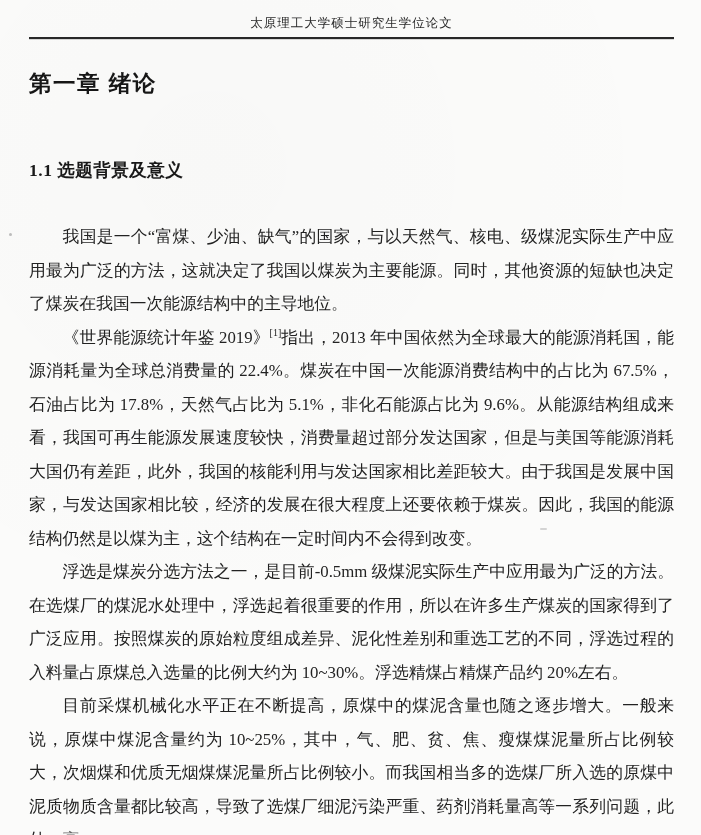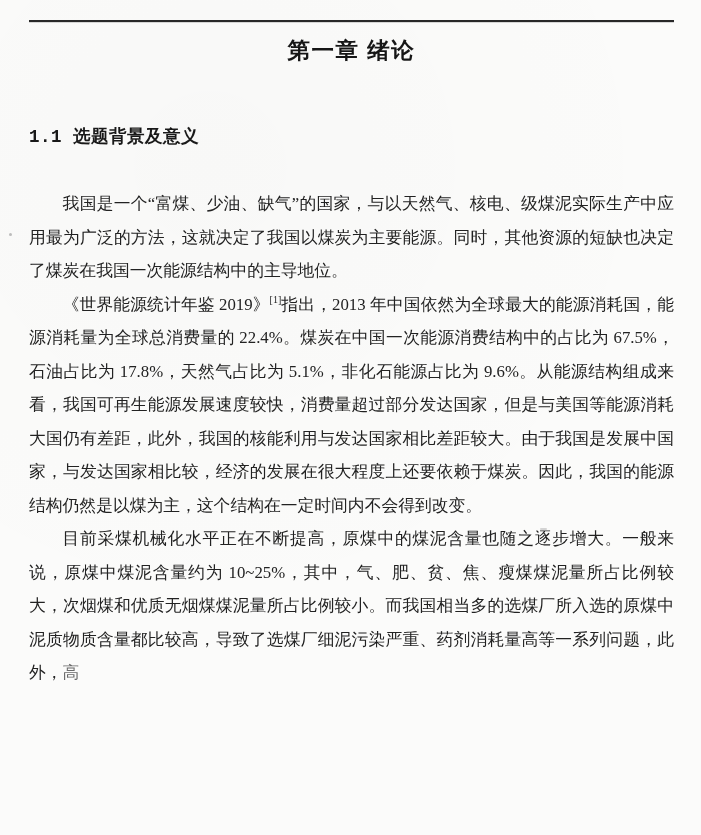--- a/index.html
+++ b/index.html
@@ -30,32 +30,31 @@
     color: #2a2a2a;
     line-height: 17px;
   }
   .header-rule {
     height: 2px;
     background: #282828;
     margin-top: 5px;
     box-shadow: 0 0.5px 0 rgba(40,40,40,0.35);
   }
   .chapter-title {
-    margin-top: 14px;
-    text-align: center;
+    margin-top: 30px;
     font-family: "Liberation Sans", sans-serif;
     font-weight: bold;
     font-size: 22.5px;
     letter-spacing: 1.5px;
     color: #161616;
     line-height: 30px;
   }
   .section-heading {
     margin-top: 59px;
-    font-family: Liberation Mono, monospace;
+    font-family: Liberation Serif, serif;
     font-weight: bold;
     font-size: 17.5px;
     letter-spacing: 0.5px;
     color: #191919;
     line-height: 24px;
   }
   .body-text {
     margin-top: 38px;
   }
   .body-text p {
@@ -80,33 +79,35 @@
     opacity: 0.55;
   }
   .speck-1 { left: 9px; top: 233px; width: 3px; height: 3px; }
   .speck-2 { left: 540px; top: 528px; width: 7px; height: 2px; border-radius: 1px; opacity: 0.35; }
 </style>
 </head>
 <body>
 
 <div class="page">
 
+  <div class="running-header">太原理工大学硕士研究生学位论文</div>
 
   <div class="header-rule"></div>
 
   <h1 class="chapter-title">第一章 绪论</h1>
 
   <h2 class="section-heading">1.1 选题背景及意义</h2>
 
   <div class="body-text">
 
     <p>我国是一个“富煤、少油、缺气”的国家，与以天然气、核电、级煤泥实际生产中应用最为广泛的方法，这就决定了我国以煤炭为主要能源。同时，其他资源的短缺也决定了煤炭在我国一次能源结构中的主导地位。</p>
 
     <p><span>《世界能源统计年鉴 2019》</span><sup class="ref">[1]</sup><span>指出，2013 年中国依然为全球最大的能源消耗国，能源消耗量为全球总消费量的 22.4%。煤炭在中国一次能源消费结构中的占比为 67.5%，石油占比为 17.8%，天然气占比为 5.1%，非化石能源占比为 9.6%。从能源结构组成来看，我国可再生能源发展速度较快，消费量超过部分发达国家，但是与美国等能源消耗大国仍有差距，此外，我国的核能利用与发达国家相比差距较大。由于我国是发展中国家，与发达国家相比较，经济的发展在很大程度上还要依赖于煤炭。因此，我国的能源结构仍然是以煤为主，这个结构在一定时间内不会得到改变。</span></p>
 
+    <p>浮选是煤炭分选方法之一，是目前-0.5mm 级煤泥实际生产中应用最为广泛的方法。在选煤厂的煤泥水处理中，浮选起着很重要的作用，所以在许多生产煤炭的国家得到了广泛应用。按照煤炭的原始粒度组成差异、泥化性差别和重选工艺的不同，浮选过程的入料量占原煤总入选量的比例大约为 10~30%。浮选精煤占精煤产品约 20%左右。</p>
 
     <p><span>目前采煤机械化水平正在不断提高，原煤中的煤泥含量也随之逐步增大。一般来说，原煤中煤泥含量约为 10~25%，其中，气、肥、贫、焦、瘦煤煤泥量所占比例较大，次烟煤和优质无烟煤煤泥量所占比例较小。而我国相当多的选煤厂所入选的原煤中泥质物质含量都比较高，导致了选煤厂细泥污染严重、药剂消耗量高等一系列问题，此外，</span><span class="fade-tail">高</span></p>
 
   </div>
 
   <div class="scan-speck speck-1"></div>
   <div class="scan-speck speck-2"></div>
 
 </div>
 

